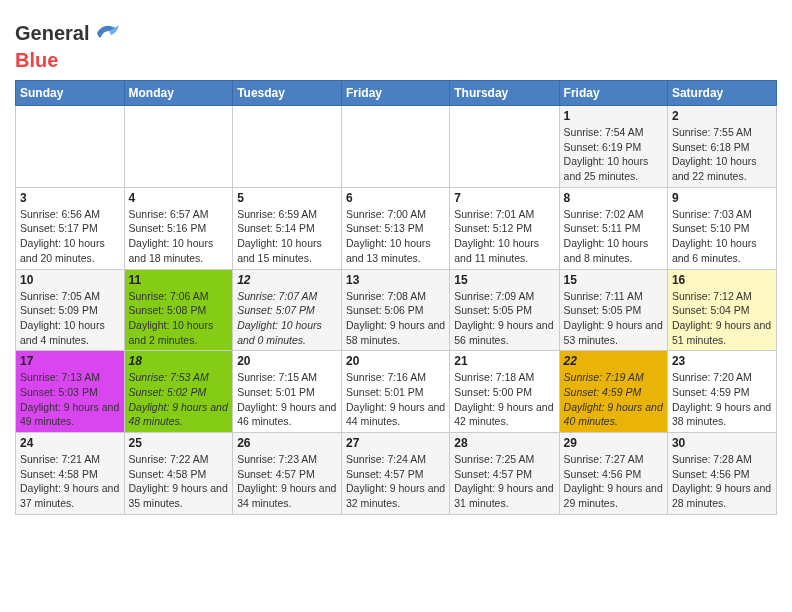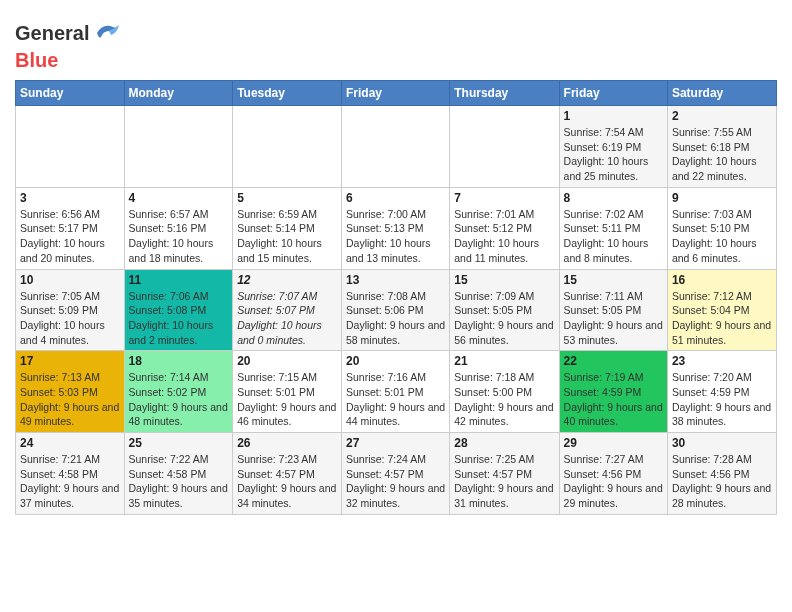--- a/index.html
+++ b/index.html
@@ -180,21 +180,21 @@
 Daylight: 10 hours and 6 minutes.</div>
         </td>
       </tr>
       <tr>
         <td style="background: rgb(245, 245, 245);">
           <div class="day-num">10</div>
           <div class="day-info">Sunrise: 7:05 AM
 Sunset: 5:09 PM
 Daylight: 10 hours and 4 minutes.</div>
         </td>
-        <td style="background: #14b8a6; margin-top: 26px;">
+        <td style="background: #84cc16; margin-top: 26px;">
           <div class="day-num">11</div>
           <div class="day-info">Sunrise: 7:06 AM
 Sunset: 5:08 PM
 Daylight: 10 hours and 2 minutes.</div>
         </td>
         <td style="background: rgb(245, 245, 245); font-style: italic;">
           <div class="day-num">12</div>
           <div class="day-info">Sunrise: 7:07 AM
 Sunset: 5:07 PM
 Daylight: 10 hours and 0 minutes.</div>
@@ -218,29 +218,29 @@
 Daylight: 9 hours and 53 minutes.</div>
         </td>
         <td style="background: #fef9c3;">
           <div class="day-num">16</div>
           <div class="day-info">Sunrise: 7:12 AM
 Sunset: 5:04 PM
 Daylight: 9 hours and 51 minutes.</div>
         </td>
       </tr>
       <tr>
-        <td style="background: #eab308;">
+        <td style="background: #d946ef;">
           <div class="day-num">17</div>
           <div class="day-info">Sunrise: 7:13 AM
 Sunset: 5:03 PM
 Daylight: 9 hours and 49 minutes.</div>
         </td>
-        <td style="background: #86efac;">
+        <td style="background: #84cc16; font-style: italic;">
           <div class="day-num">18</div>
-          <div class="day-info">Sunrise: 7:14 AM
+          <div class="day-info">Sunrise: 7:53 AM
 Sunset: 5:02 PM
 Daylight: 9 hours and 48 minutes.</div>
         </td>
         <td style="background: rgb(255, 255, 255);">
           <div class="day-num">20</div>
           <div class="day-info">Sunrise: 7:15 AM
 Sunset: 5:01 PM
 Daylight: 9 hours and 46 minutes.</div>
         </td>
         <td style="background: rgb(255, 255, 255);">
@@ -248,21 +248,21 @@
           <div class="day-info">Sunrise: 7:16 AM
 Sunset: 5:01 PM
 Daylight: 9 hours and 44 minutes.</div>
         </td>
         <td style="background: rgb(255, 255, 255);">
           <div class="day-num">21</div>
           <div class="day-info">Sunrise: 7:18 AM
 Sunset: 5:00 PM
 Daylight: 9 hours and 42 minutes.</div>
         </td>
-        <td style="background: #22c55e;">
+        <td style="background: #eab308; font-style: italic;">
           <div class="day-num">22</div>
           <div class="day-info">Sunrise: 7:19 AM
 Sunset: 4:59 PM
 Daylight: 9 hours and 40 minutes.</div>
         </td>
         <td style="background: rgb(255, 255, 255);">
           <div class="day-num">23</div>
           <div class="day-info">Sunrise: 7:20 AM
 Sunset: 4:59 PM
 Daylight: 9 hours and 38 minutes.</div>

